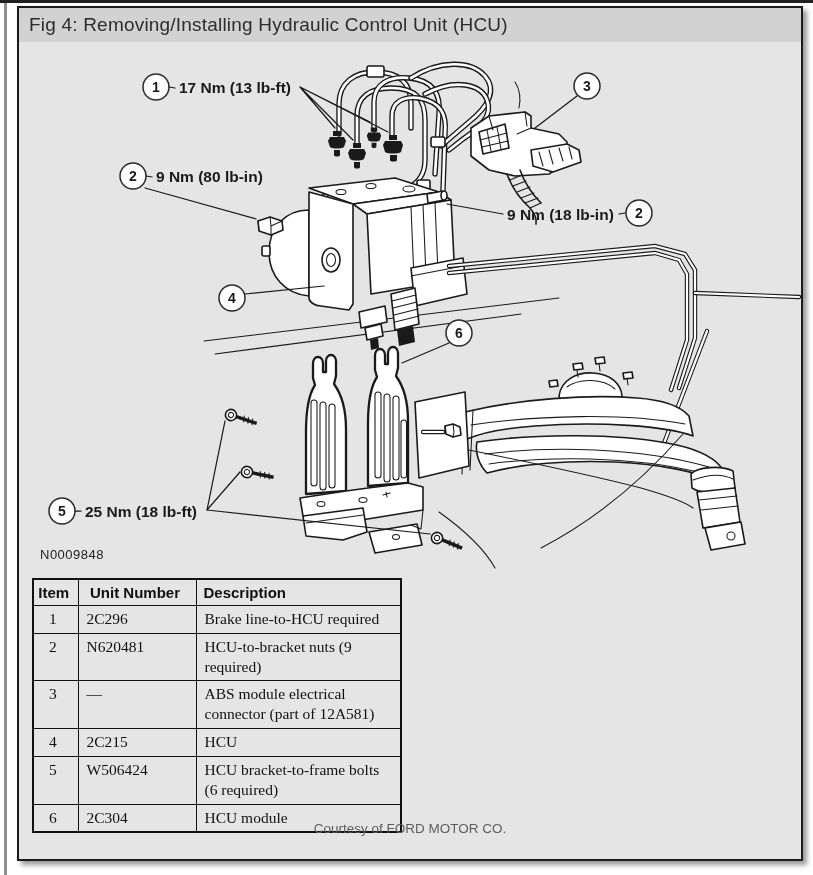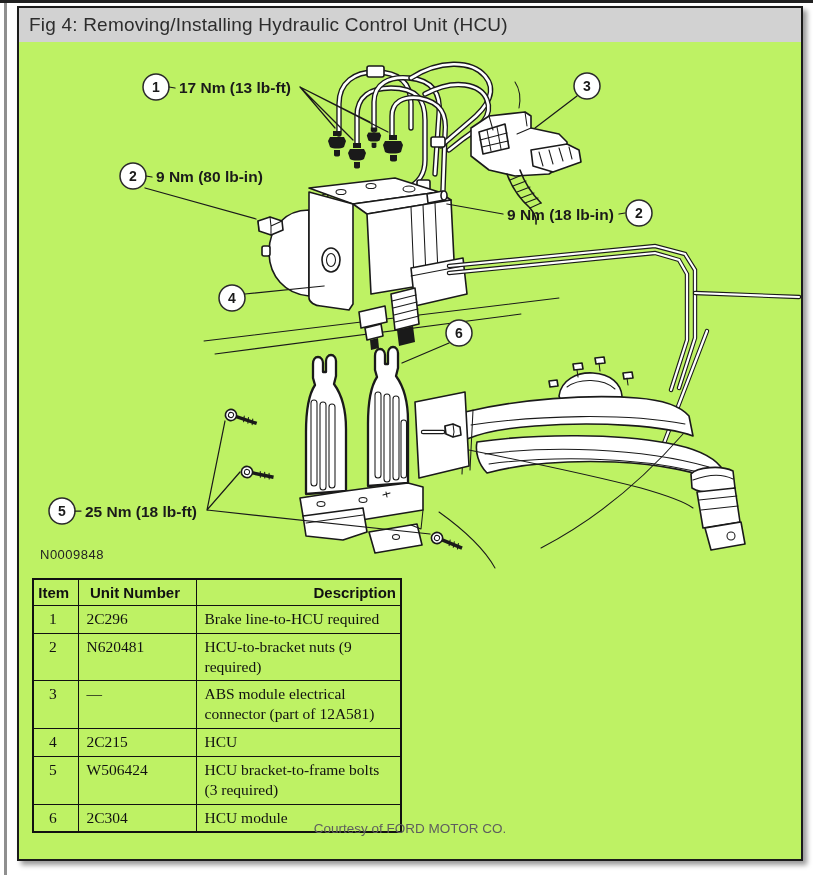--- a/index.html
+++ b/index.html
@@ -4,21 +4,21 @@
 <style>
   html,body{margin:0;padding:0;}
   body{
     width:813px;height:875px;position:relative;overflow:hidden;
     background:#ffffff;font-family:"Liberation Sans",sans-serif;
   }
   .top-edge{position:absolute;top:0;left:0;width:813px;height:3px;background:#202020;}
   .left-edge{position:absolute;top:3px;left:4px;width:3px;height:872px;background:#8f8f8f;}
   .figure-box{
     position:absolute;left:17px;top:6px;width:786px;height:855px;
-    box-sizing:border-box;background:#bef264;border:2px solid #1b1b1b;
+    box-sizing:border-box;background:#e5e5e5;border:2px solid #1b1b1b;
     box-shadow:4px 4px 5px rgba(0,0,0,0.40);
   }
   .figure-header{
     height:34px;line-height:34px;background:#d2d2d2;
     padding-left:10px;font-size:19px;color:#2d2d2d;letter-spacing:.2px;
     white-space:nowrap;overflow:hidden;
   }
   svg.diagram{display:block;margin:0;width:782px;height:530px;}
 
   
@@ -40,21 +40,21 @@
   table.parts-table{
     position:absolute;left:13px;top:570px;width:368px;
     border-collapse:collapse;border:2px solid #111;
     table-layout:fixed;
   }
   .parts-table th,.parts-table td{
     border:1.5px solid #111;vertical-align:top;
   }
   .parts-table th{
     font:bold 15px "Liberation Sans",sans-serif;color:#111;
-    padding:4px 4px 4px 7px;text-align:right;
+    padding:4px 4px 4px 7px;text-align:left;
   }
   .parts-table th.c{text-align:center;padding-left:0;}
   .parts-table td{
     font:15.5px "Liberation Serif",serif;color:#111;
     padding:3px 6px 4px 8px;line-height:1.28;
   }
   .parts-table td.c{text-align:center;padding-left:0;}
   .credit{
     position:absolute;left:0;bottom:23px;width:100%;
     text-align:center;font-size:13.5px;color:#5e5e5e;
@@ -328,21 +328,21 @@
         <td>ABS module electrical connector (part of 12A581)</td>
       </tr>
       <tr>
         <td class="c">4</td>
         <td>2C215</td>
         <td>HCU</td>
       </tr>
       <tr>
         <td class="c">5</td>
         <td>W506424</td>
-        <td>HCU bracket-to-frame bolts (3 required)</td>
+        <td>HCU bracket-to-frame bolts (6 required)</td>
       </tr>
       <tr>
         <td class="c">6</td>
         <td>2C304</td>
         <td>HCU module</td>
       </tr>
     </tbody>
   </table>
 
   <div class="credit">Courtesy of FORD MOTOR CO.</div>

